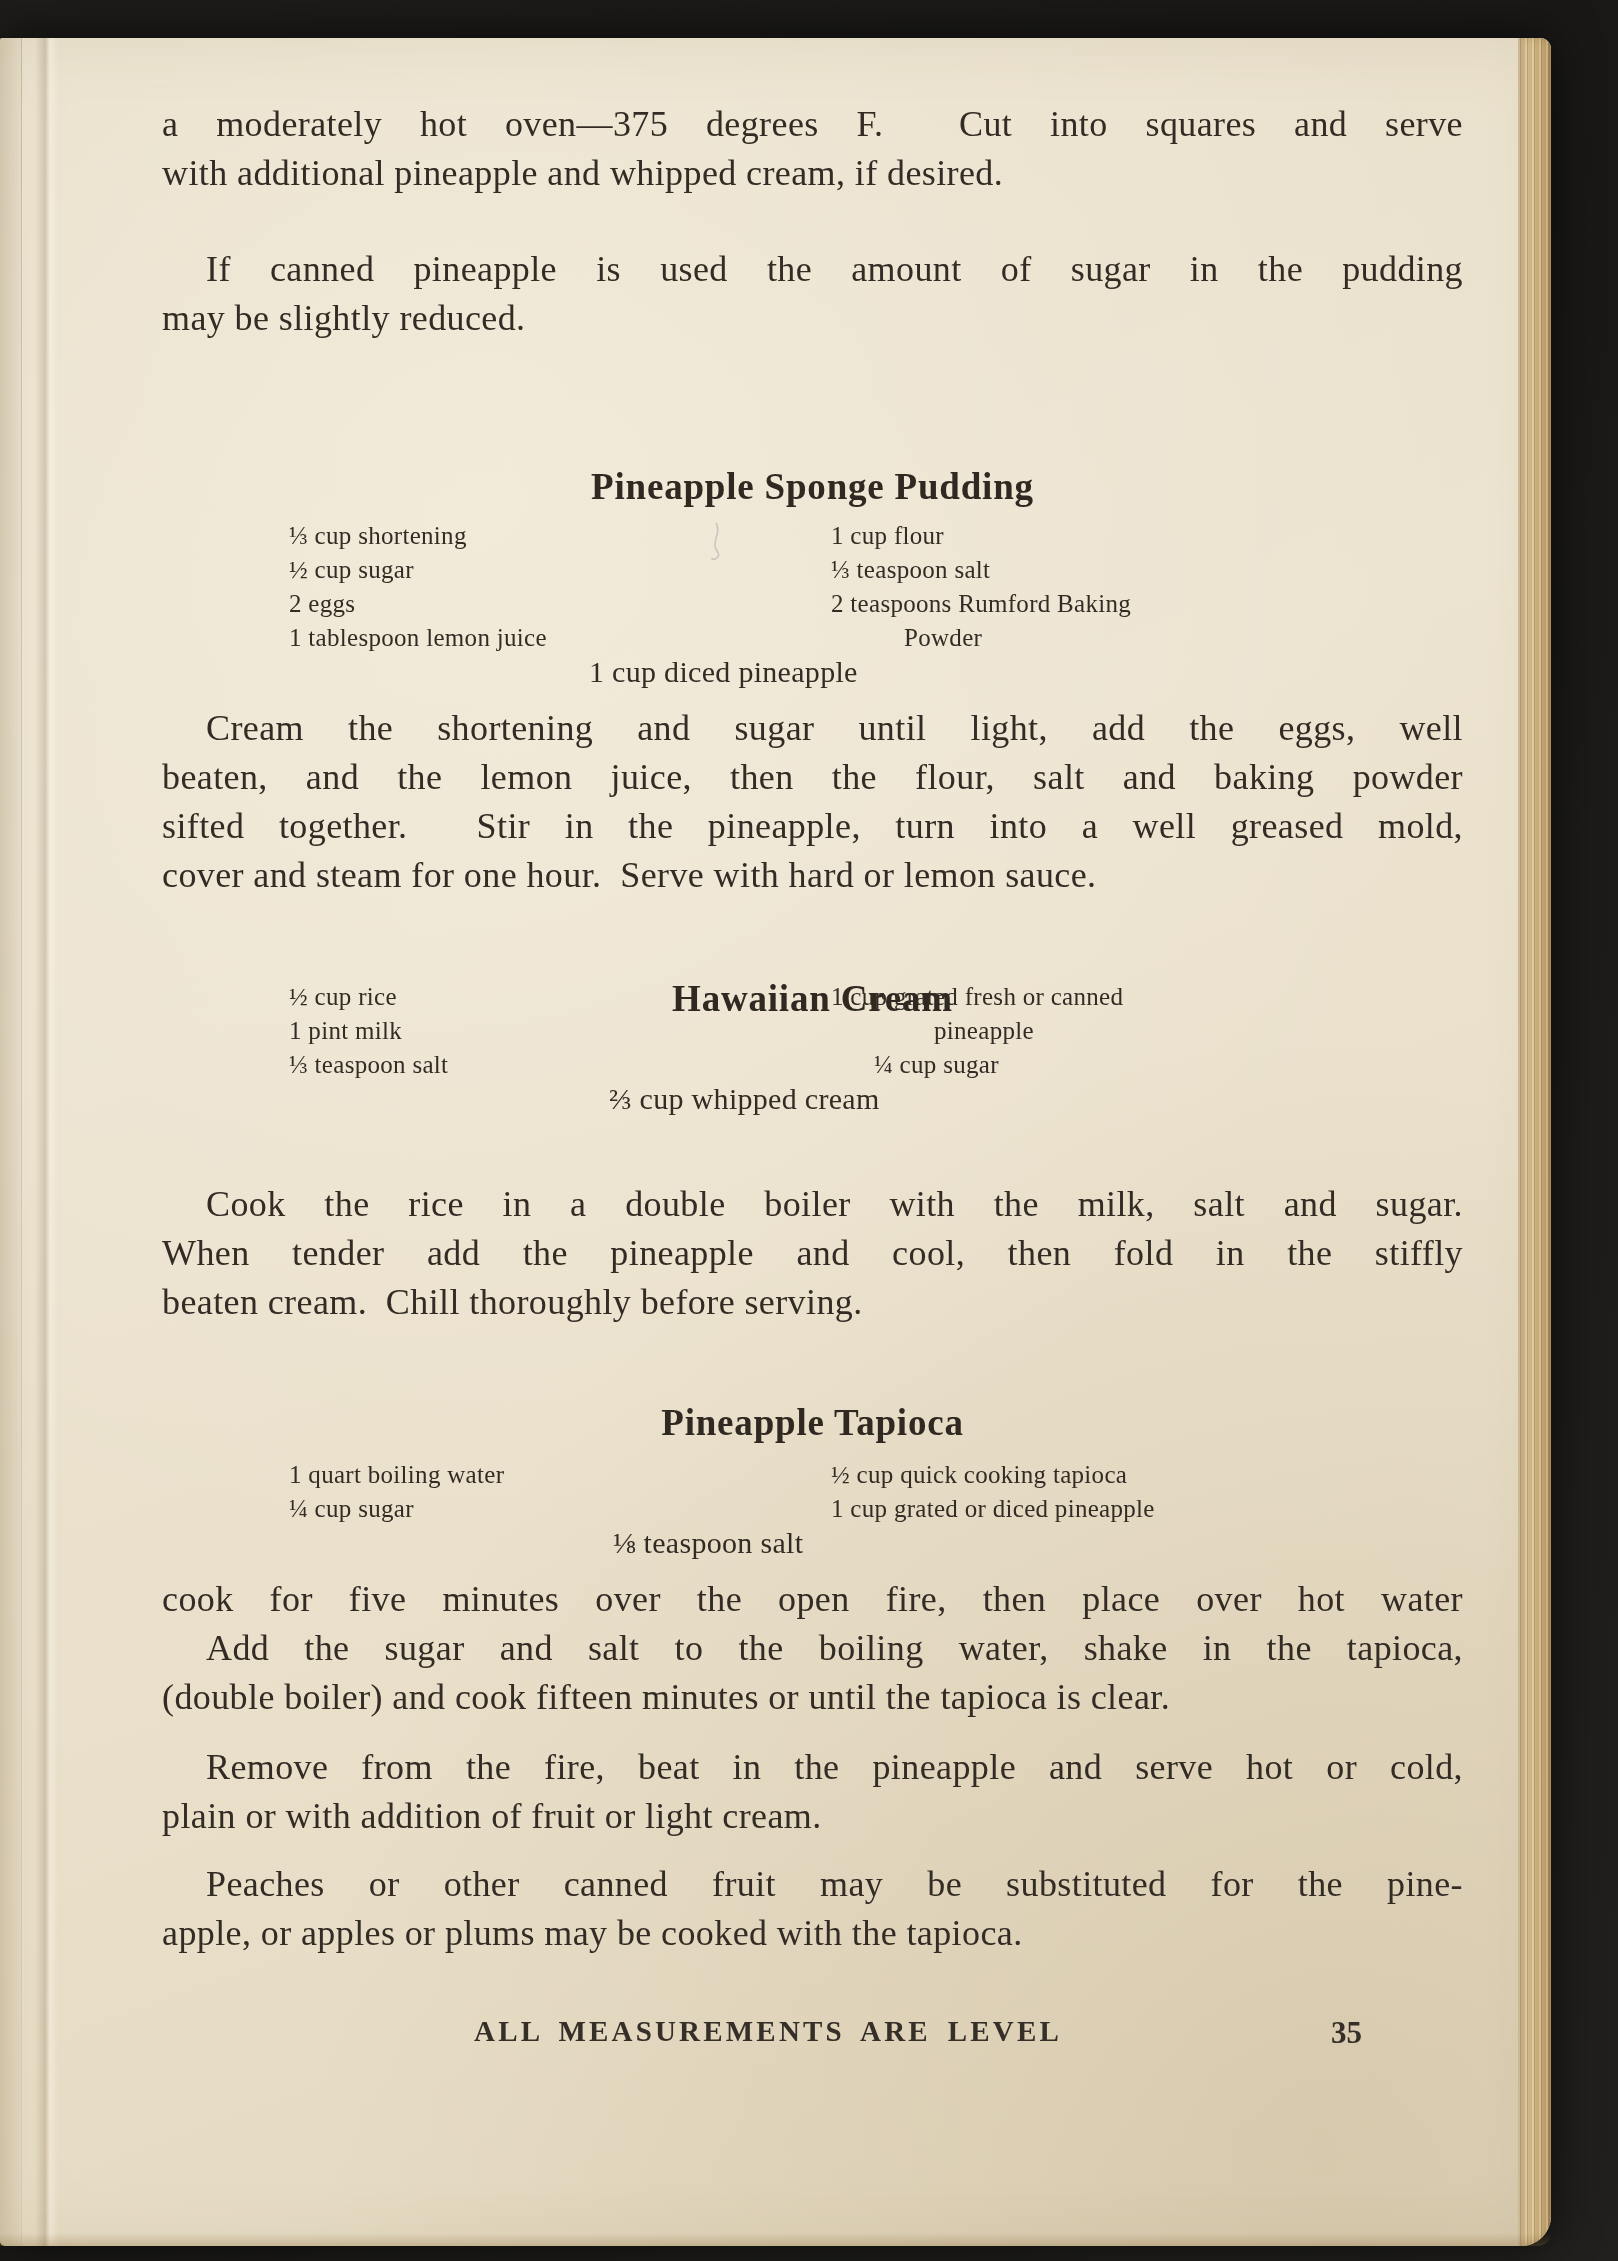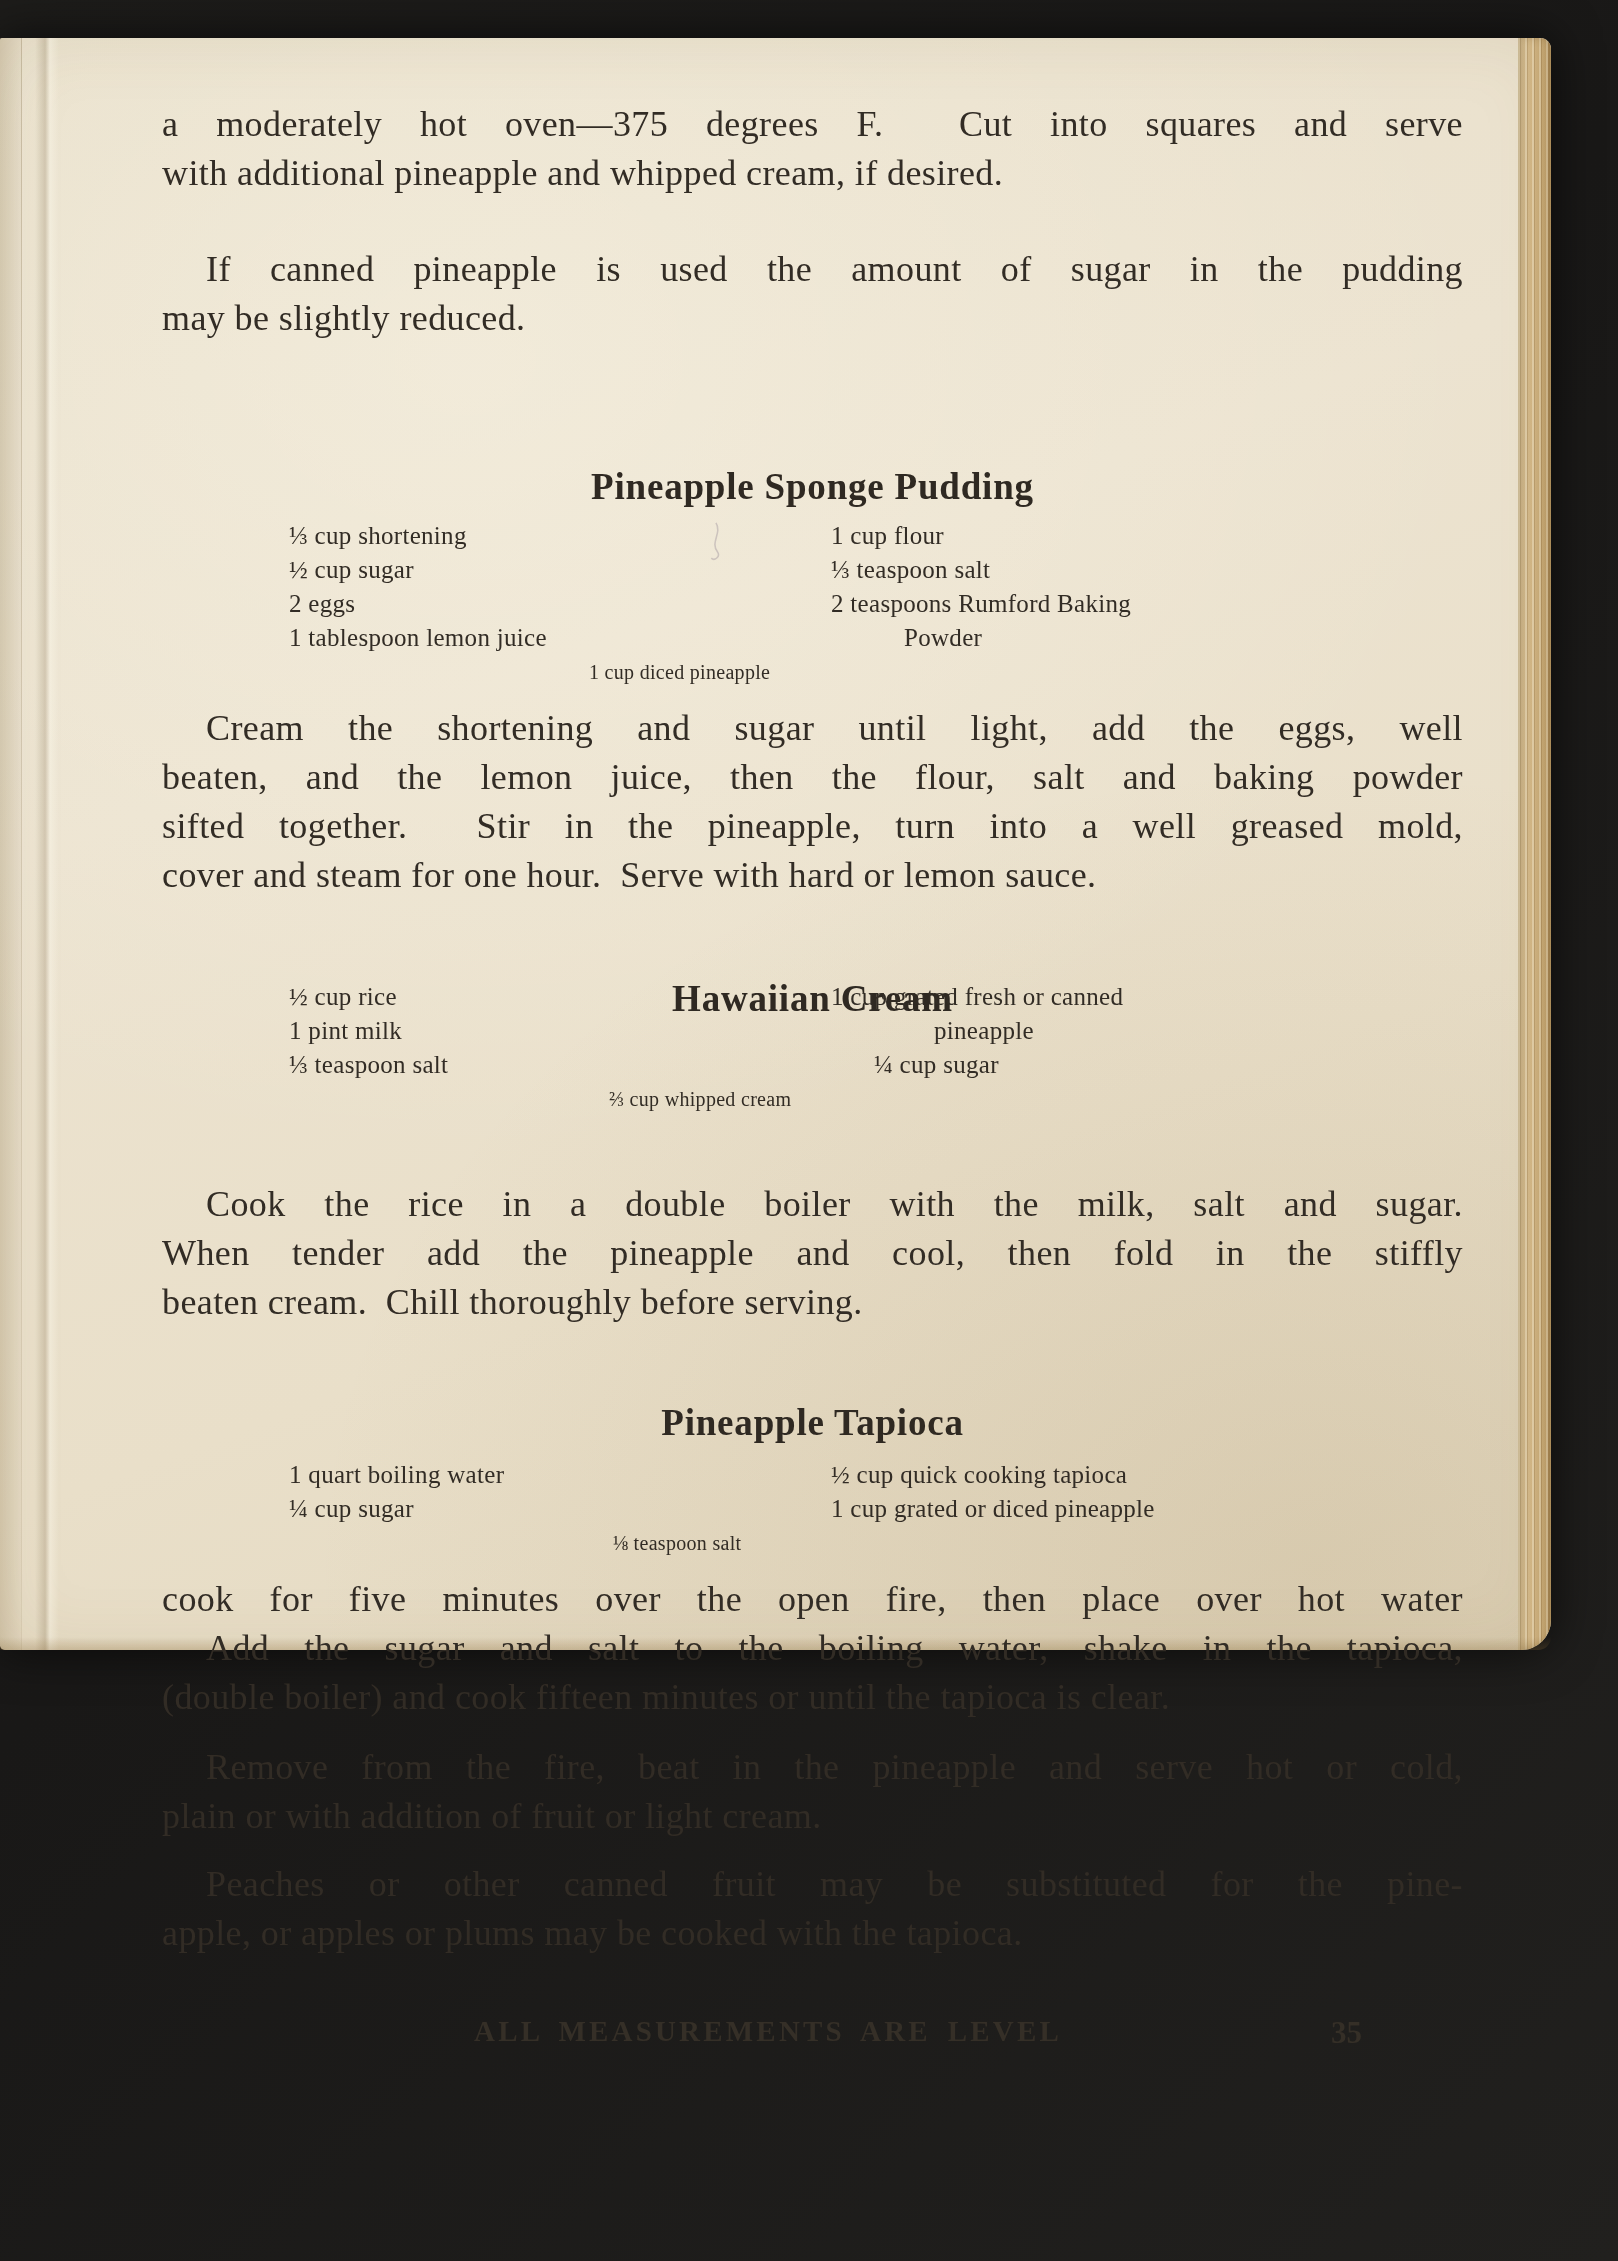--- a/index.html
+++ b/index.html
@@ -15,21 +15,21 @@
     position: absolute;
     inset: 0;
     background: linear-gradient(135deg, #1d1c1a 0%, #191817 45%, #21201e 100%);
   }
   
   .page {
     position: absolute;
     left: 0;
     top: 38px;
     width: 1551px;
-    height: 1612px;
+    height: 2208px;
     background:
       radial-gradient(120% 90% at 30% 20%, rgba(255,252,240,0.35) 0%, rgba(255,252,240,0) 55%),
       radial-gradient(130% 100% at 85% 95%, rgba(140,110,60,0.14) 0%, rgba(140,110,60,0) 50%),
       linear-gradient(160deg, #e8dfca 0%, #ece3d0 38%, #e9dfc9 68%, #e2d7be 100%);
     border-radius: 1.6px 11px 30px 4.7px;
     box-shadow: 0 0 47px rgba(0,0,0,0.65), inset 0 0 71px rgba(120,90,40,0.10);
   }
   
   .page-edge-right {
     position: absolute;
@@ -111,21 +111,21 @@
     text-align: center;
     margin-right: 87px;
     color: #2f2922;
   }
   .ingrow { display: flex; font-size: 25px; line-height: 34px; letter-spacing: 0.3px; }
   .ileft  { margin-left: 127px; width: 542px; flex: 0 0 542px; }
   .iright { flex: 1; font-family: Liberation Serif, serif; }
   .ind55  { padding-left: 43px; }
   .ind90  { padding-left: 73px; }
   .ind130 { padding-left: 103px; }
-  .icenter { font-size: 20px; line-height: 34px; letter-spacing: 0.3px; }
+  .icenter { font-size: 30px; line-height: 34px; letter-spacing: 0.3px; }
   .footer-line { position: absolute; width: 100%; }
   .footer-note {
     position: absolute;
     left: 312px;
     top: 0;
     font-size: 29px;
     font-weight: bold;
     letter-spacing: 3.2px;
     word-spacing: 6.3px;
     color: #352f27;

